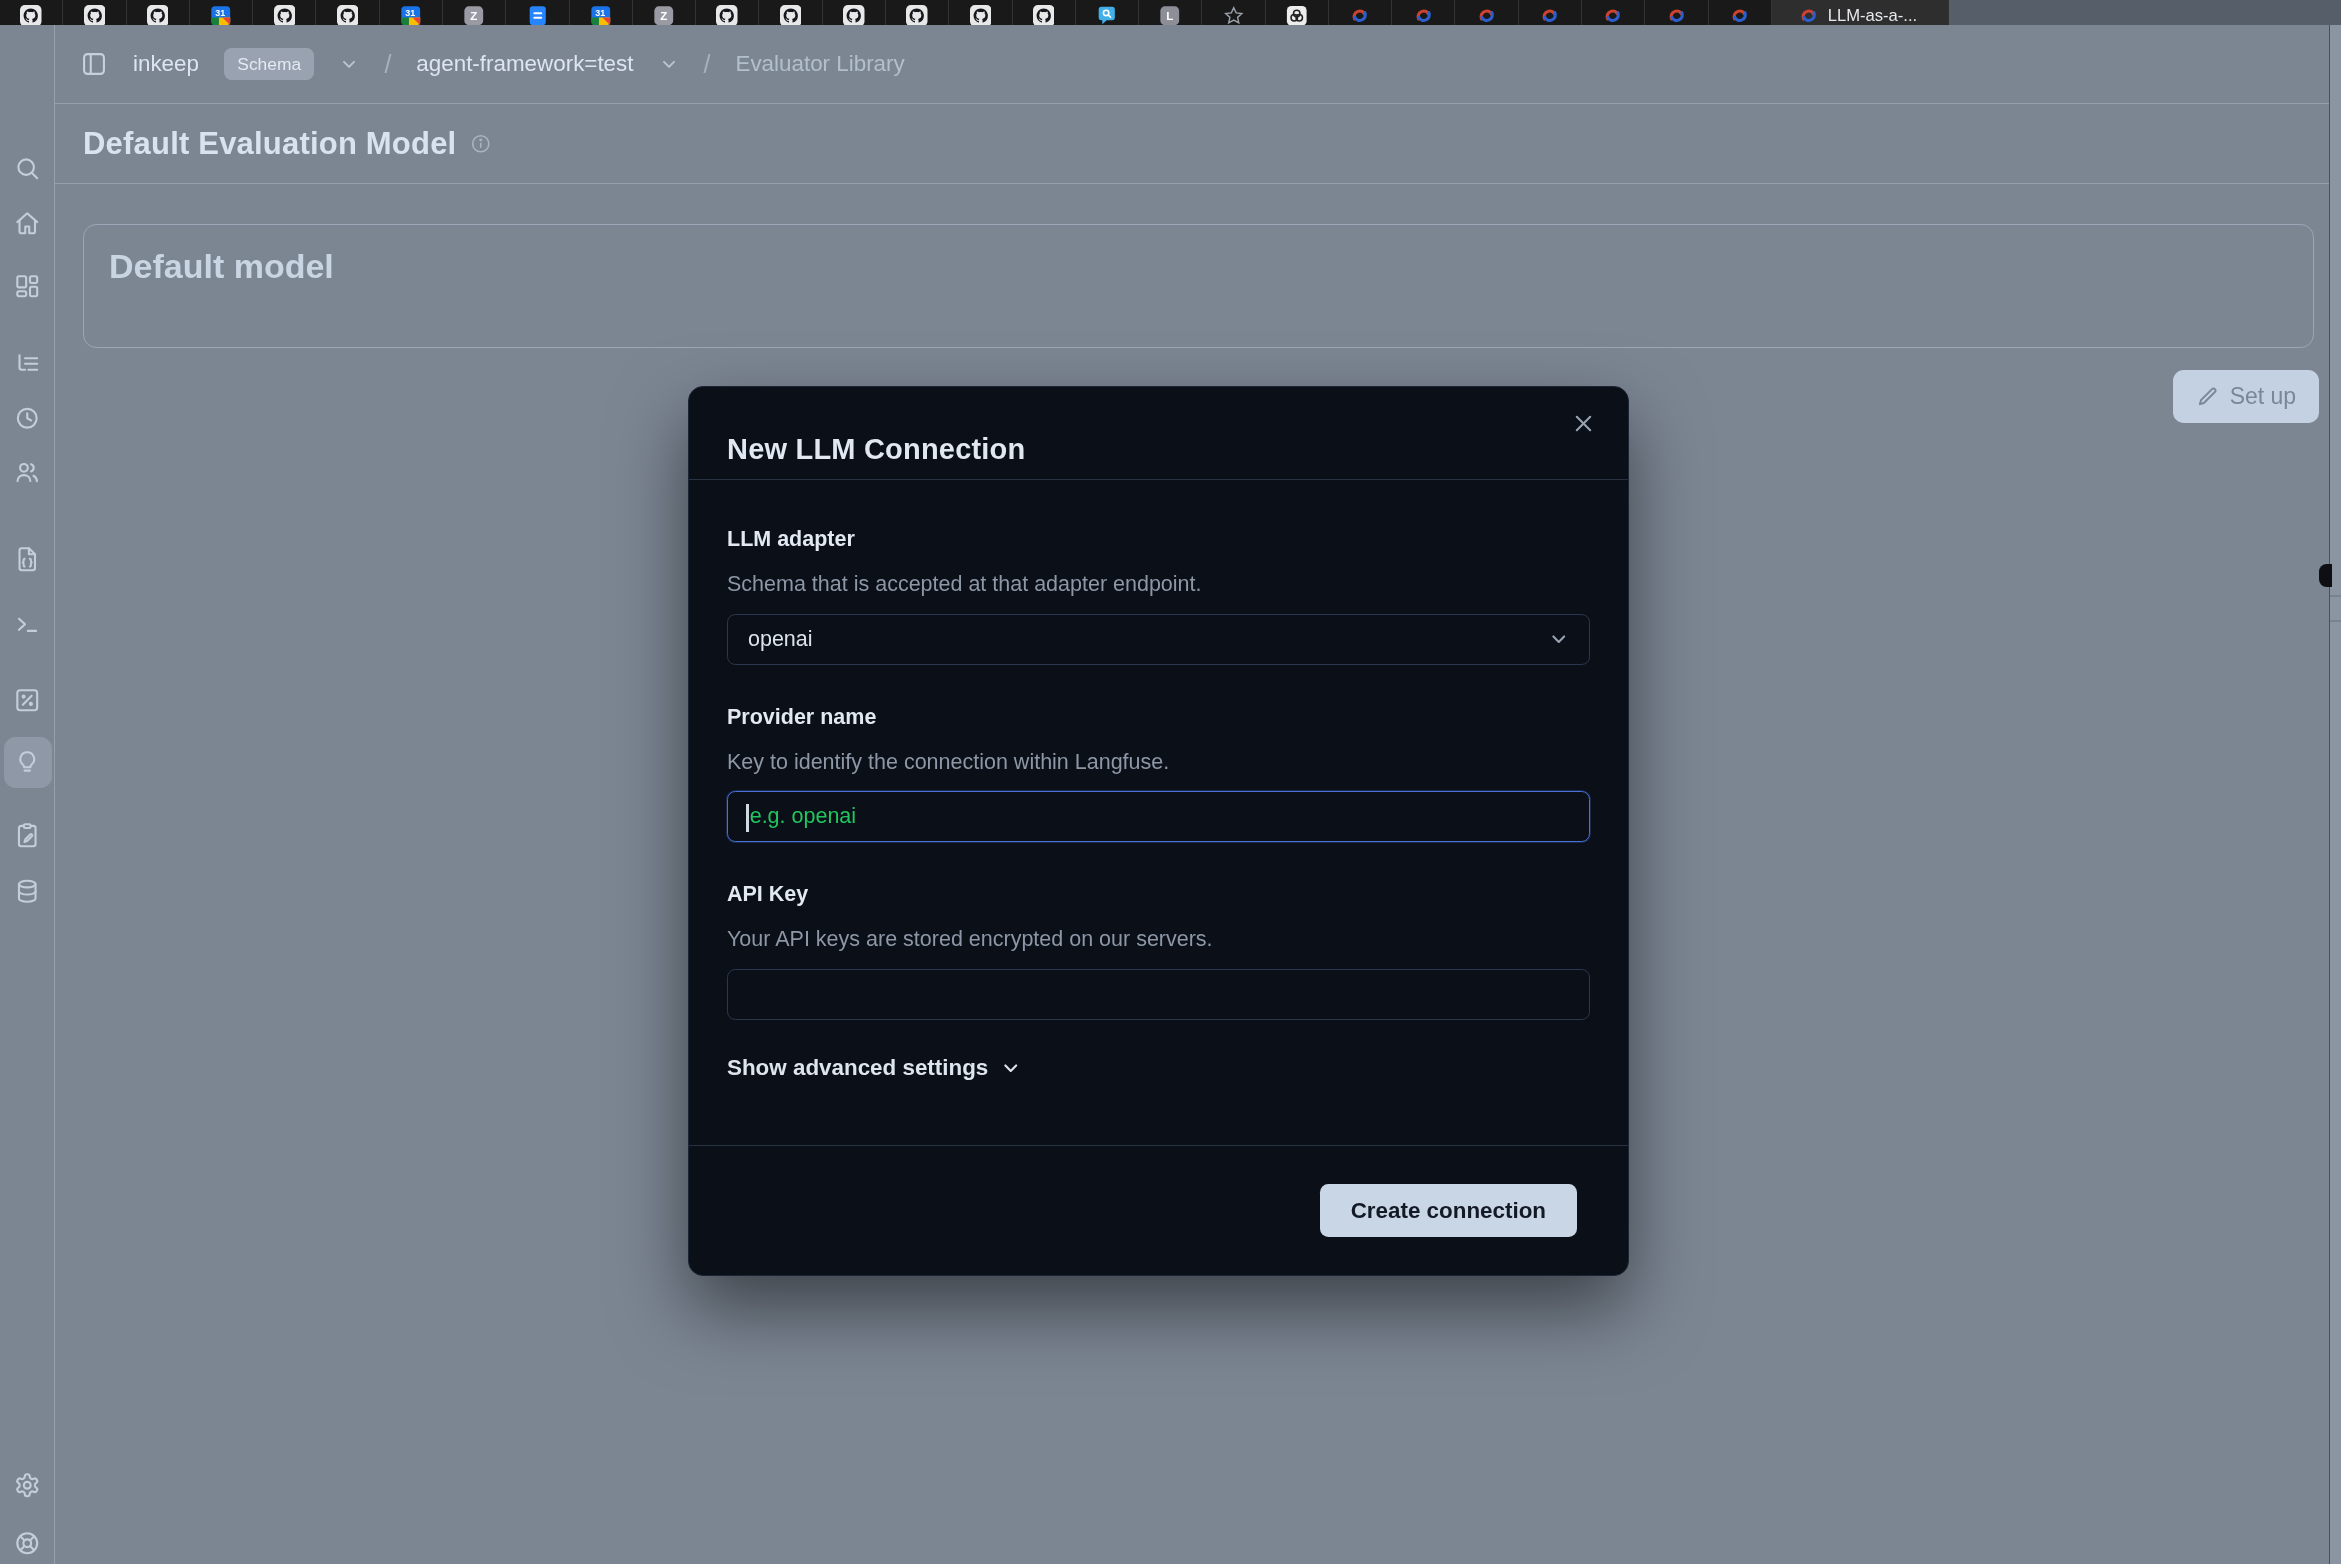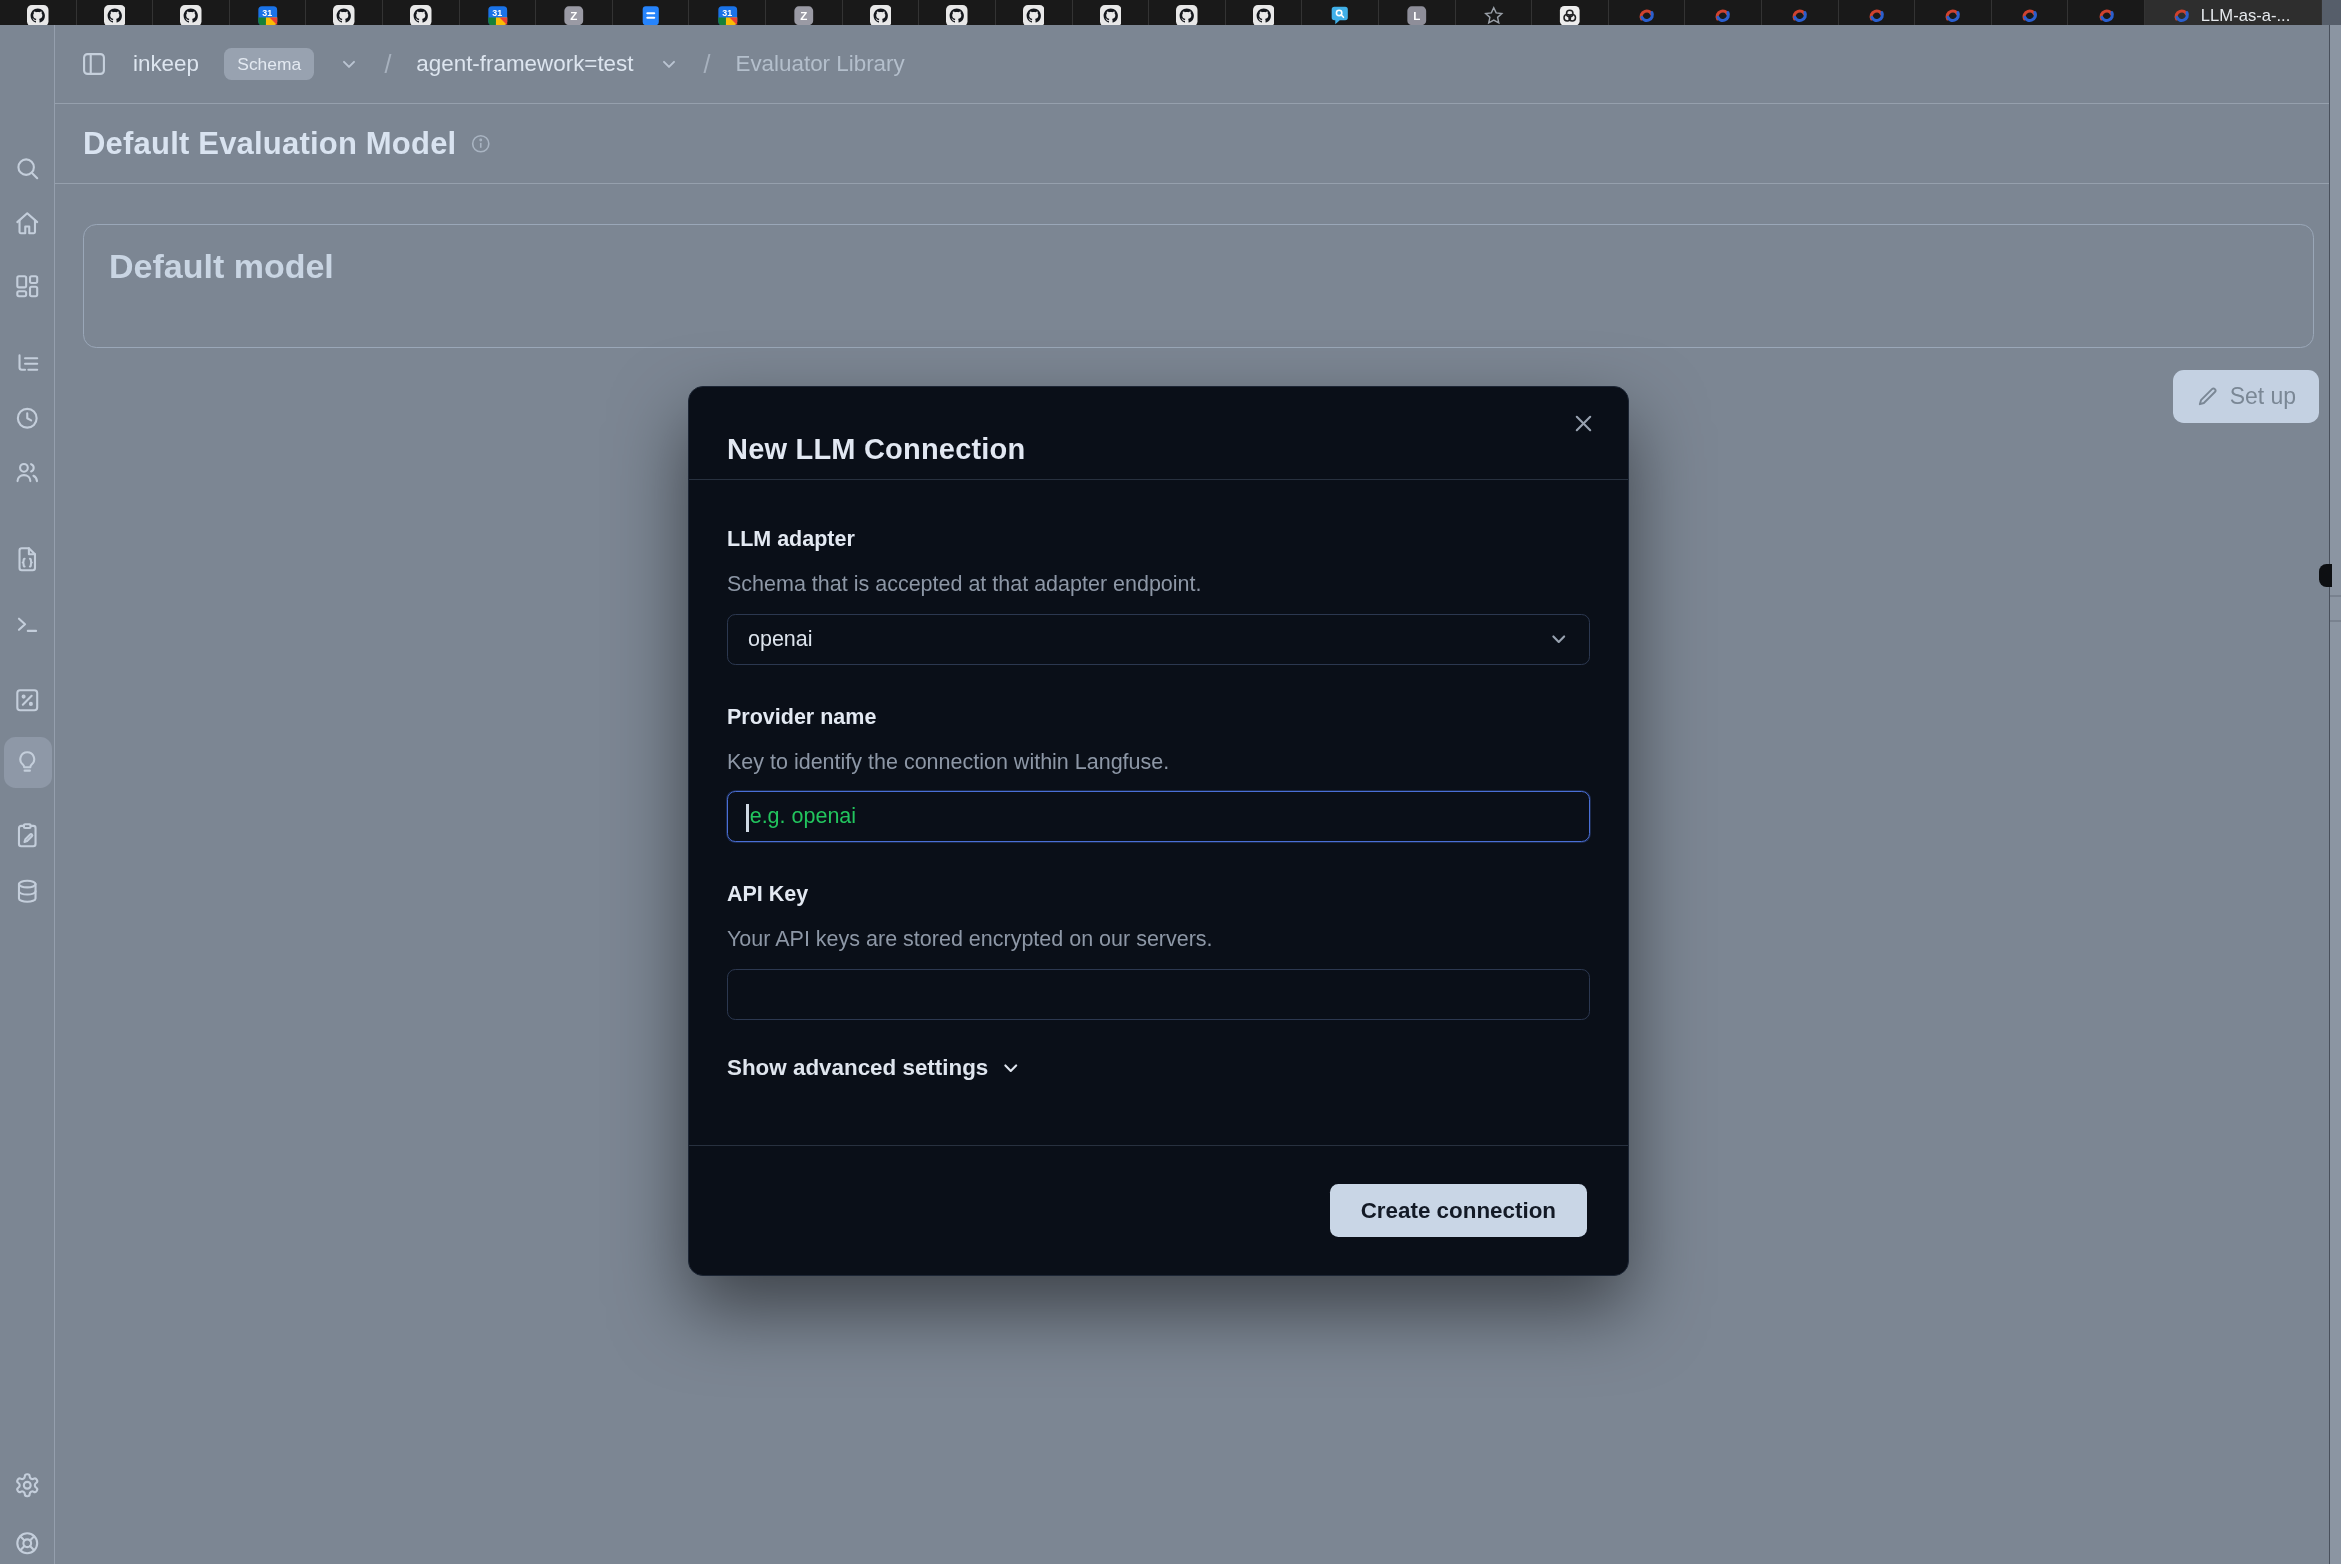--- a/index.html
+++ b/index.html
@@ -1,21 +1,21 @@
 <!DOCTYPE html>
 <html style="font-size:13.3px"><head>
 <meta charset="utf-8">
 <style>
   html,body{margin:0;padding:0;background:#565e6a;}
   *{box-sizing:border-box;}
   body{width:2342px;height:1565px;position:relative;overflow:hidden;
        font-family:"Liberation Sans","DejaVu Sans",sans-serif;}
 
   
-  .tabstrip{position:absolute;left:0;top:0;width:2322px;height:25px;background:#191919;
+  .tabstrip{position:absolute;left:0;top:0;width:1949px;height:25px;background:#191919;
             display:flex;align-items:flex-end;overflow:hidden;}
   .tab{flex:1 1 0;height:25px;display:flex;align-items:center;justify-content:center;
        border-right:0.8px solid #333;position:relative;}
   .tab svg{display:block;margin-top:6.6px;}
   .tab.active{flex:0 0 177px;background:#2e2e2e;justify-content:flex-start;padding-left:26px;gap:8.3px;}
   .tab.active .tab-label{color:#e6e9ed;font-size:16.6px;white-space:nowrap;overflow:hidden;margin-top:6.6px;}
 
   
   .app{position:absolute;left:0;top:25px;width:2342px;height:1540px;background:#7c8693;}
 
@@ -79,21 +79,21 @@
            display:flex;align-items:center;padding:0 20px;position:relative;}
   .control.select{justify-content:space-between;}
   .control .value{font-size:21.5px;color:#dce3ec;}
   .control.focused{border-color:#4a6fd6;box-shadow:0 0 0 0.8px rgba(74,111,214,.35);}
   .caret{position:absolute;left:18px;top:11.6px;width:2.5px;height:28px;background:#cfd8e3;}
   .placeholder{font-size:21.5px;color:#22c55e;padding-left:1.7px;text-align:center;}
   .adv-toggle{margin-top:35px;display:flex;align-items:center;gap:11.6px;}
   .adv-toggle span{font-size:22.4px;font-weight:700;color:#dfe5ee;}
   .modal-footer{position:absolute;left:0;bottom:0;width:100%;height:130px;border-top:0.8px solid #28313f;
                 border-radius:0 0 15px 15px;}
-  .submit-btn{position:absolute;right:41px;top:38px;height:53px;padding:0 31px;background:#c9d6e6;
+  .submit-btn{position:absolute;right:51px;top:38px;height:53px;padding:0 31px;background:#c9d6e6;
               border-radius:8.3px;display:flex;align-items:center;}
   .submit-btn span{font-size:22.4px;font-weight:700;color:#131a26;}
 </style>
 </head>
 <body>
 
 <div class="tabstrip">
     <div class="tab">
       <span>
         <svg width="21.5" height="21.5" viewBox="0 0 24 24">

